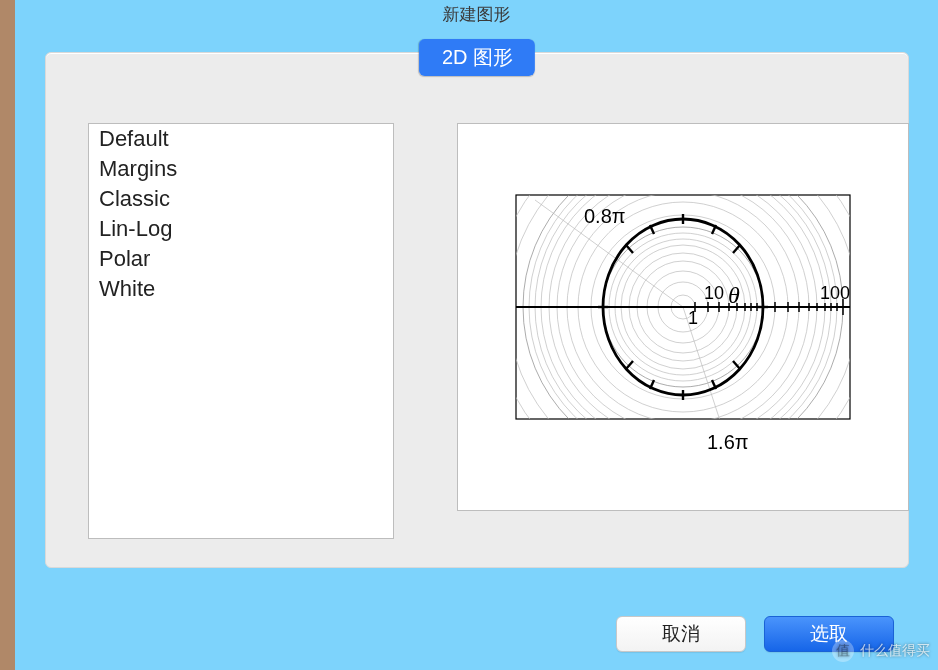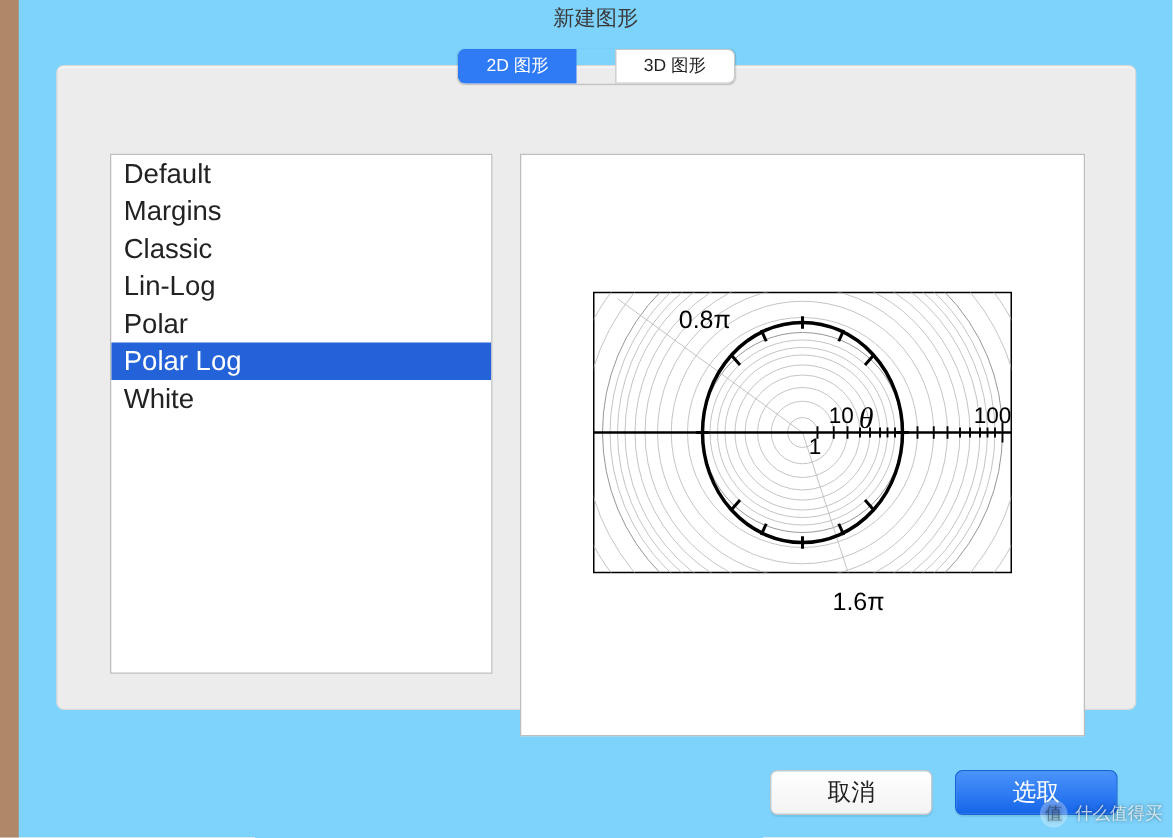--- a/index.html
+++ b/index.html
@@ -39,21 +39,21 @@
     }
     .seg-control {
       position: absolute;
       top: -14px;
       left: 50%;
       transform: translateX(-50%);
       display: flex;
       border-radius: 6px;
       overflow: hidden;
       box-shadow: 0 0.5px 1px rgba(0,0,0,0.2);
-      font-size: 14px;
+      font-size: 20px;
       gap: 31px;
     }
     .seg-btn {
       padding: 4px 22px;
       background: #fff;
       border: 1px solid #c8c8c8;
       cursor: default;
       color: #222;
     }
     .seg-btn:first-child { border-right: none; border-radius: 6px 0 0 6px; }
@@ -83,26 +83,27 @@
       color: #222;
       cursor: default;
       line-height: 28px;
     }
     .list-item.selected {
       background: #2462d9;
       color: #fff;
     }
     .preview {
       width: 452px;
-      height: 466px;
+      height: 388px;
       background: #fff;
       border: 1px solid #bdbdbd;
       display: flex;
       align-items: center;
       justify-content: center;
+      margin-left: 41px;
     }
     .preview svg { display: block; }
     .footer {
       position: absolute;
       bottom: 18px;
       right: 44px;
       display: flex;
       gap: 18px;
     }
     .btn {
@@ -144,31 +145,29 @@
   </style>
 </head>
 <body>
 
 <div class="window">
   <div class="title-bar">新建图形</div>
 
   <div class="panel">
     <div class="seg-control">
       <div class="seg-btn active">2D 图形</div>
-      <div class="seg-btn">3D 图形</div>
     </div>
 
     <div class="content-row">
       <div class="listbox">
         <div class="list-item">Default</div>
         <div class="list-item">Margins</div>
         <div class="list-item">Classic</div>
         <div class="list-item">Lin-Log</div>
         <div class="list-item">Polar</div>
-        <div class="list-item selected">Polar Log</div>
         <div class="list-item">White</div>
       </div>
 
       <div class="preview">
         <svg width="382" height="300" viewBox="0 0 382 300">
 
           <rect x="24" y="28" width="334" height="224" fill="none" stroke="#000" stroke-width="1.2"></rect>
 
           <clipPath id="clip">
               <rect x="24" y="28" width="334" height="224"></rect>

